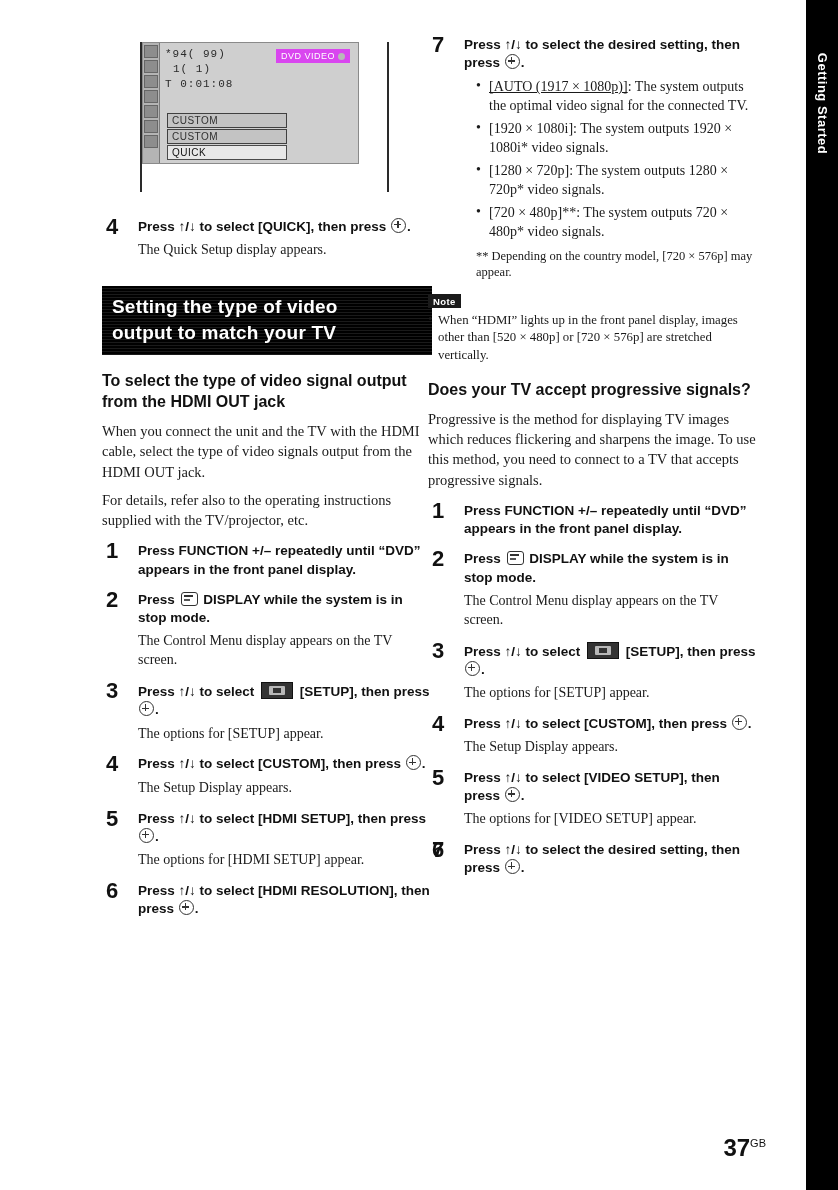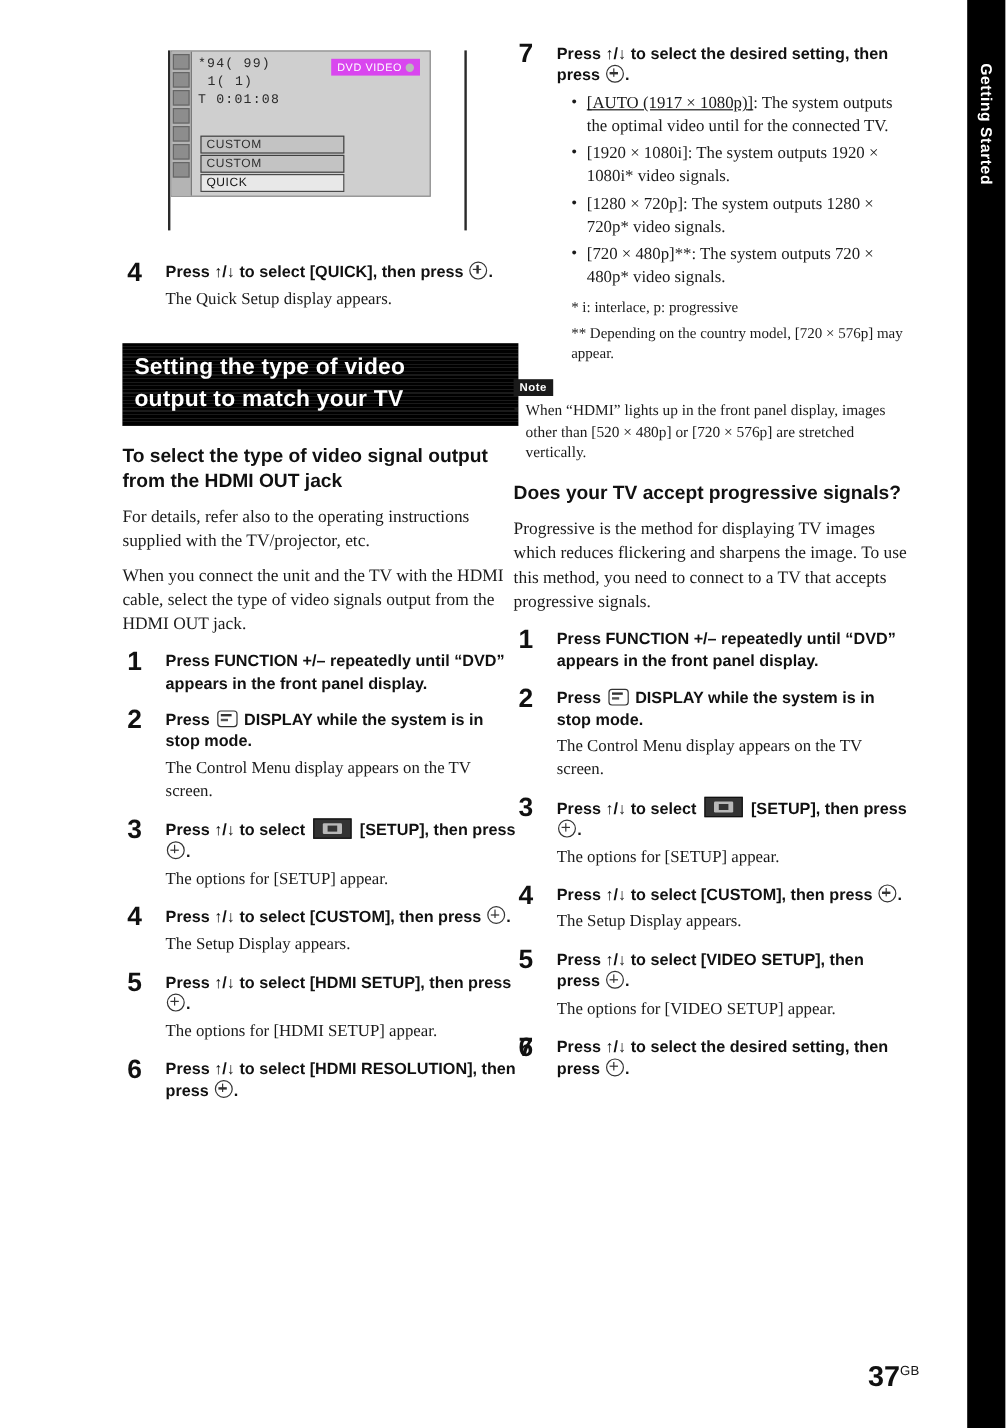--- a/index.html
+++ b/index.html
@@ -403,22 +403,22 @@
   </div>
 
   <div class="banner">
     <div class="banner-line">Setting the type of video</div>
     <div class="banner-line">output to match your TV</div>
   </div>
 
 
   <div class="h-sub">To select the type of video signal output from the HDMI OUT jack</div>
 
+  <div class="body-p">When you connect the unit and the TV with the HDMI cable, select the type of video signals output from the HDMI OUT jack.</div>
   <div class="body-p">For details, refer also to the operating instructions supplied with the TV/projector, etc.</div>
-  <div class="body-p">When you connect the unit and the TV with the HDMI cable, select the type of video signals output from the HDMI OUT jack.</div>
 
   <div class="step">
     <div class="num">1</div>
     <div class="instr">Press FUNCTION +/– repeatedly until “DVD” appears in the front panel display.</div>
   </div>
 
   <div class="step">
     <div class="num">2</div>
     <div class="instr">
       <span>Press </span><span class="gly-display"></span><span> DISPLAY while the system is in stop mode.</span>
@@ -462,29 +462,26 @@
 <div class="col col-right">
 
   
   <div class="step" style="margin-top:0;">
     <div class="num">7</div>
     <div class="instr">
       <span>Press ↑/↓ to select the desired setting, then press </span><span class="gly-enter"></span><span>.</span>
     </div>
 
     <ul class="bul">
-      <li><span class="u-link">[AUTO (1917 × 1080p)]</span><span>: The system outputs the optimal video until for the connected TV.</span></li>
+      <li><span class="u-link">[AUTO (1917 × 1080p)]</span><span>: The system outputs the optimal video signal for the connected TV.</span></li>
       <li>[1920 × 1080i]: The system outputs 1920 × 1080i* video signals.</li>
       <li>[1280 × 720p]: The system outputs 1280 × 720p* video signals.</li>
       <li>[720 × 480p]**: The system outputs 720 × 480p* video signals.</li>
     </ul>
 
-    <div class="foot-note">
-      <span class="mk">*</span><span>i: interlace, p: progressive</span>
-    </div>
     <div class="foot-note indent2">
       <span class="mk">**</span><span>Depending on the country model, [720 × 576p] may appear.</span>
     </div>
   </div>
 
   <div class="note-badge">Note</div>
   <div class="note-body">When “HDMI” lights up in the front panel display, images other than [520 × 480p] or [720 × 576p] are stretched vertically.</div>
 
   <div class="h-sub">Does your TV accept progressive signals?</div>
   <div class="body-p">Progressive is the method for displaying TV images which reduces flickering and sharpens the image. To use this method, you need to connect to a TV that accepts progressive signals.</div>

